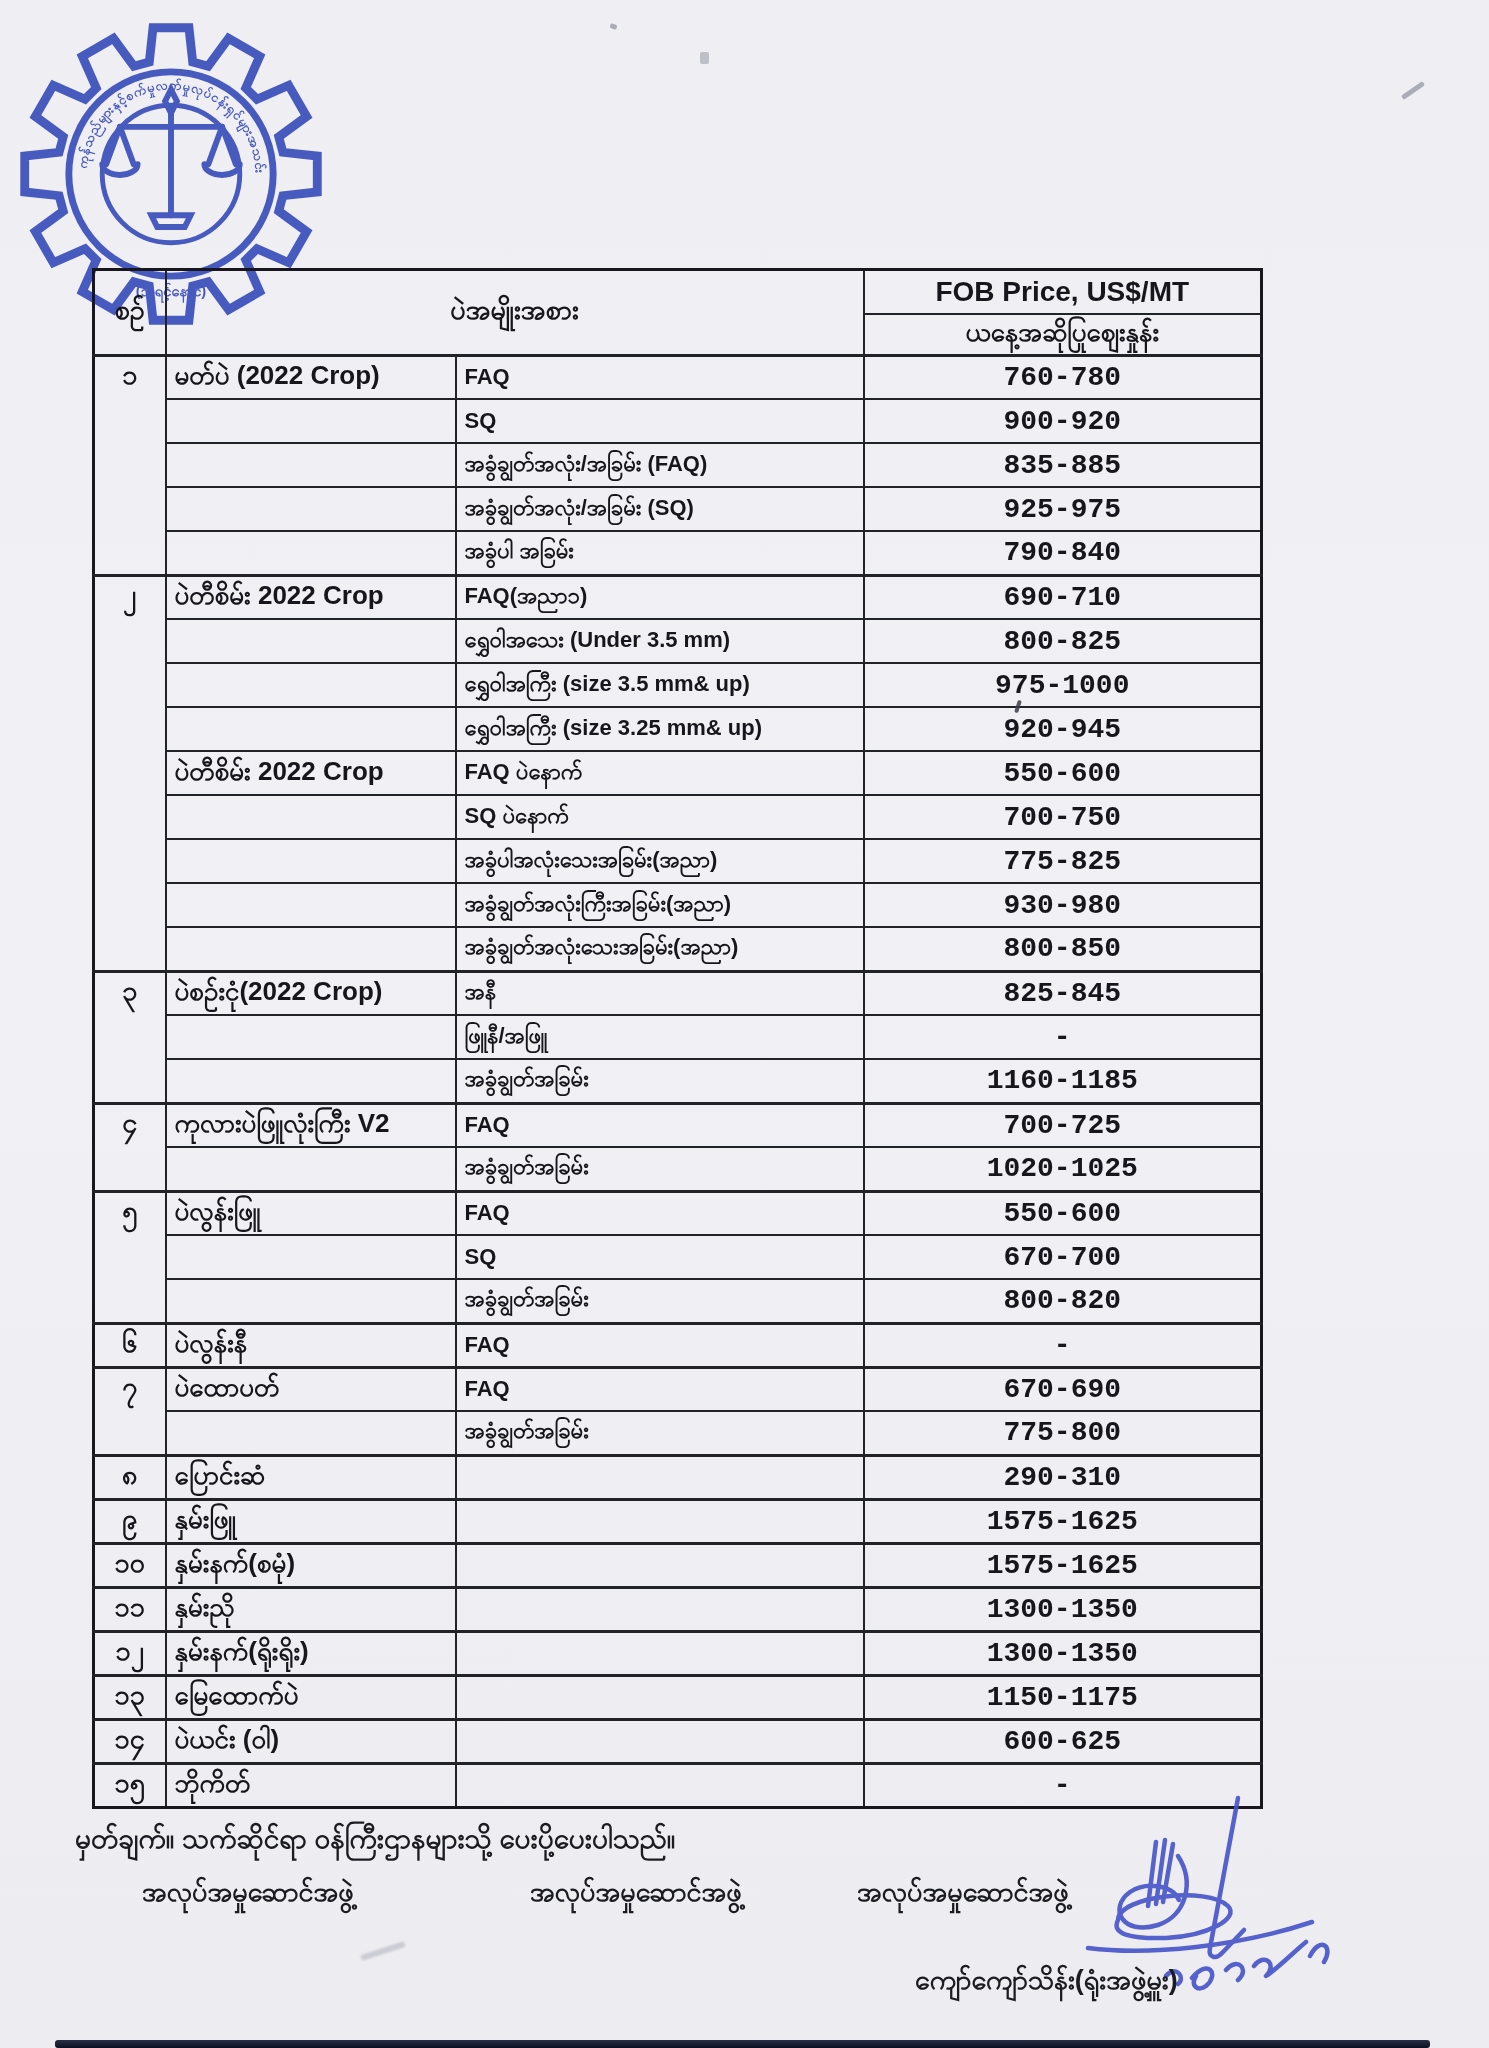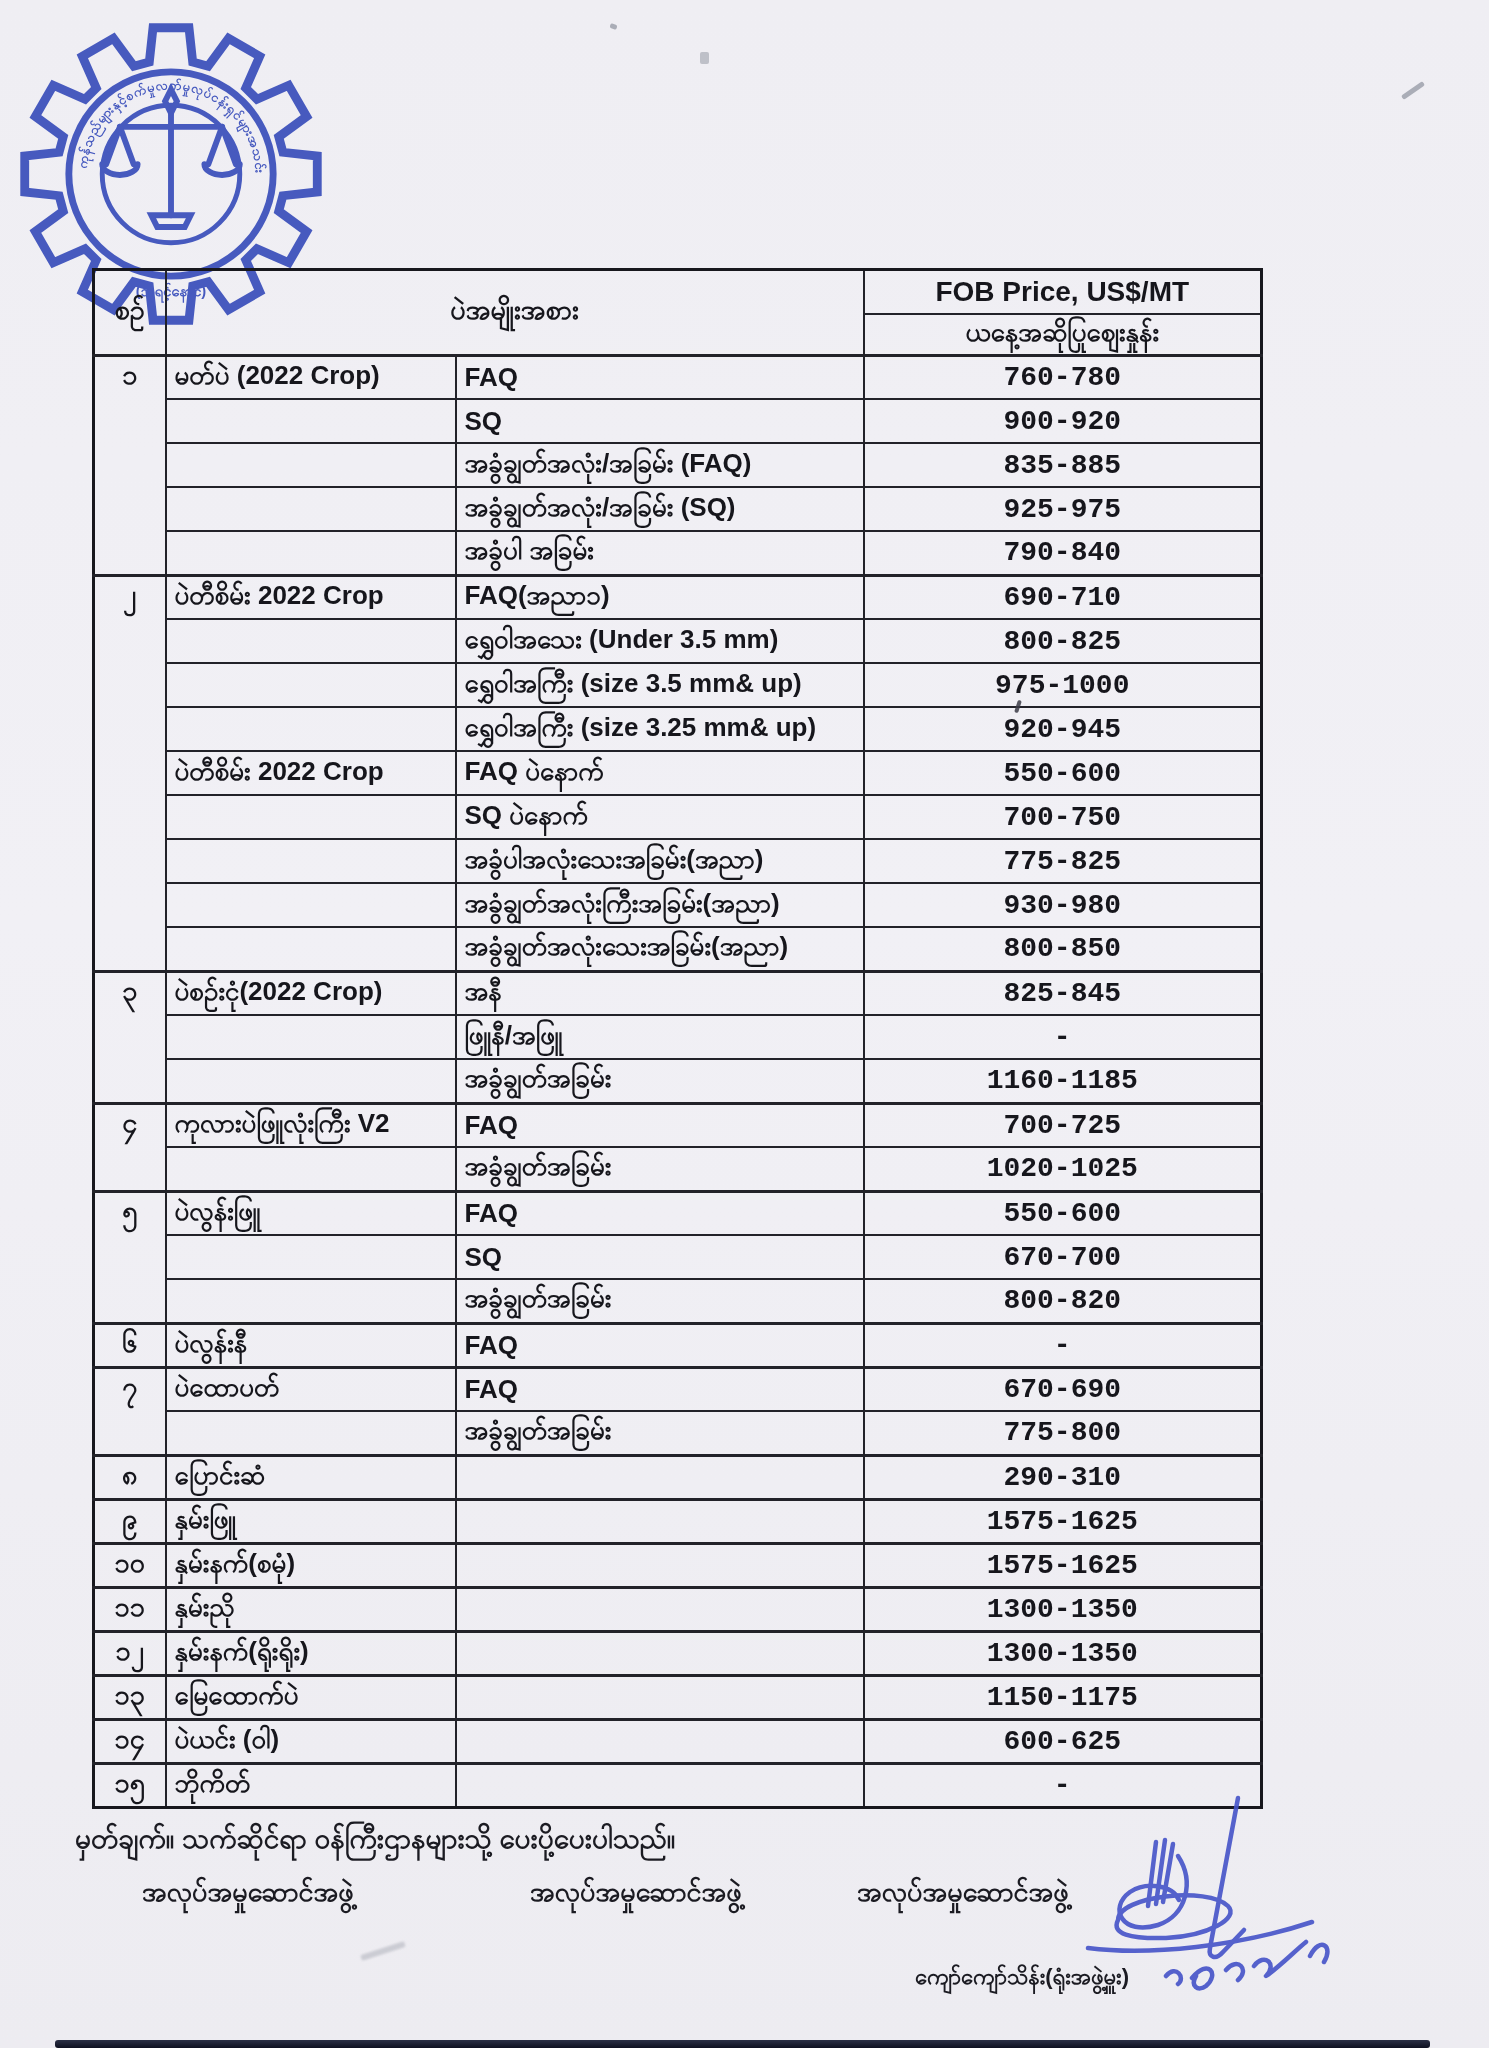--- a/index.html
+++ b/index.html
@@ -22,28 +22,28 @@
     padding:0 8px;overflow:hidden;white-space:nowrap;}
   .pricetable thead tr:first-child{height:44px;}
   .pricetable thead tr:last-child{height:38px;}
   .pricetable thead tr:last-child th{border-bottom-width:3px;}
   .pricetable tbody tr{height:44px;}
   .th-no,.th-type{font-size:27px;text-align:center;}
   .th-price{font-size:28px;text-align:center;}
   .th-price-sub{font-size:26px;text-align:center;}
   .cell-no{font-size:27px;text-align:center;vertical-align:top;padding-top:5px;}
   .cell-name{font-size:26px;text-align:left;}
-  .cell-sub{font-size:26px;text-align:left;padding-left:10px;border-radius:22px;}
+  .cell-sub{font-size:22px;text-align:left;padding-left:10px;border-radius:22px;}
   .cell-price{font-size:28px;text-align:center;font-family:Liberation Mono, monospace;}
   tr.group-start td{border-top-width:3px;}
   
   .note{position:absolute;left:75px;top:1820px;font-size:28px;font-weight:700;white-space:nowrap;}
   .org-label{position:absolute;top:1874px;font-size:27px;font-weight:700;white-space:nowrap;}
   .org-1{left:142px;} .org-2{left:530px;} .org-3{left:857px;}
-  .signer{position:absolute;left:915px;top:1962px;font-size:22px;font-weight:700;white-space:nowrap;}
+  .signer{position:absolute;left:915px;top:1962px;font-size:27px;font-weight:700;white-space:nowrap;}
   .signature{position:absolute;left:1060px;top:1790px;}
   
   .scan-strip{position:absolute;left:55px;top:2040px;width:1375px;height:8px;
     background:linear-gradient(180deg,#2a2f45,#0d1020);filter:blur(.6px);border-radius:3px;}
   .speck{position:absolute;background:#8d919d;opacity:.7;border-radius:2px;}
   .speck-dash{left:1400px;top:88px;width:26px;height:5px;transform:rotate(-35deg);}
   .speck-dot{left:610px;top:24px;width:7px;height:5px;transform:rotate(20deg);}
   .speck-tick{left:1016px;top:700px;width:4px;height:13px;background:#3c3c46;transform:rotate(18deg);opacity:.85;}
   .speck-smudge{left:360px;top:1948px;width:46px;height:6px;transform:rotate(-18deg);opacity:.35;filter:blur(1px);}
   .speck-mark2{left:700px;top:52px;width:9px;height:12px;opacity:.5;}

